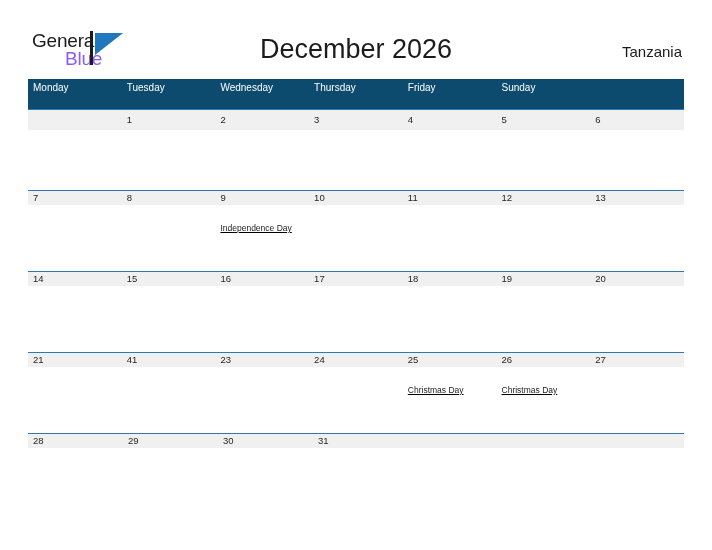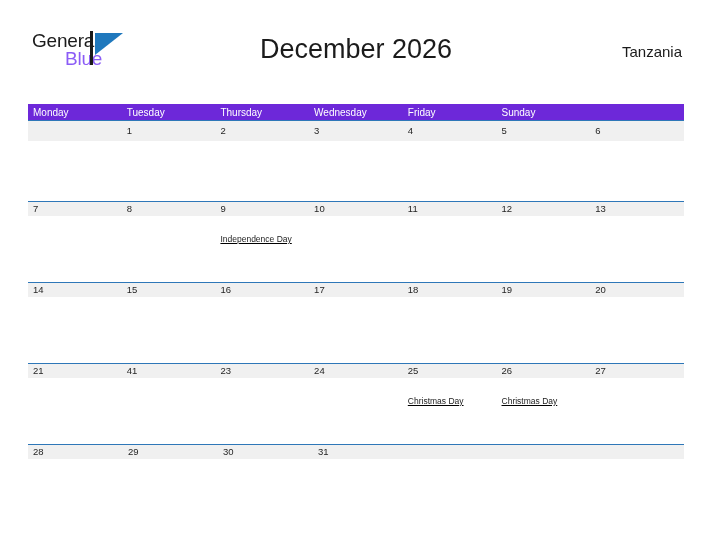--- a/index.html
+++ b/index.html
@@ -98,23 +98,22 @@
   .calendar {
     position: absolute;
     left: 28px;
     top: 79px;
     width: 656px;
   }
 
   .weekday-row {
     display: flex;
     width: 656px;
-    height: 16px;
-    background: #6d28d9;
-    margin-top: 25px;
+    height: 30px;
+    background: #0c4a6e;
   }
   .weekday-cell {
     width: 93.71px;
     height: 18px;
     color: #ffffff;
     font-size: 10px;
     line-height: 18px;
     padding-left: 5px;
     font-family: "Liberation Sans", sans-serif;
     white-space: nowrap;
@@ -194,22 +193,22 @@
     <div class="title">December 2026</div>
 
     <div class="country">Tanzania</div>
   </div>
 
   <div class="calendar">
 
     <div class="weekday-row">
       <div class="weekday-cell">Monday</div>
       <div class="weekday-cell">Tuesday</div>
+      <div class="weekday-cell">Wednesday</div>
       <div class="weekday-cell">Thursday</div>
-      <div class="weekday-cell">Wednesday</div>
       <div class="weekday-cell">Friday</div>
       <div class="weekday-cell">Sunday</div>
     </div>
 
     <div class="week-row first">
       <div class="date-band">
         <div class="day-cell">
             <div class="day-num"></div>
           </div>
         <div class="day-cell">

